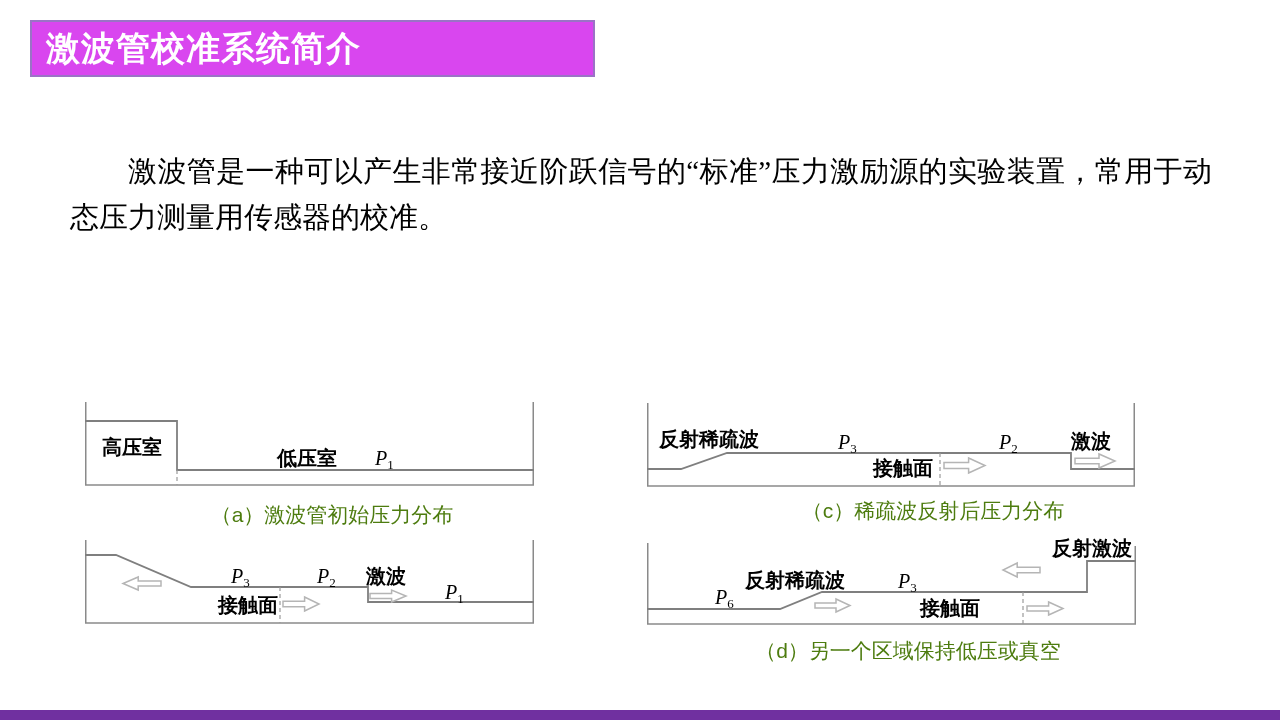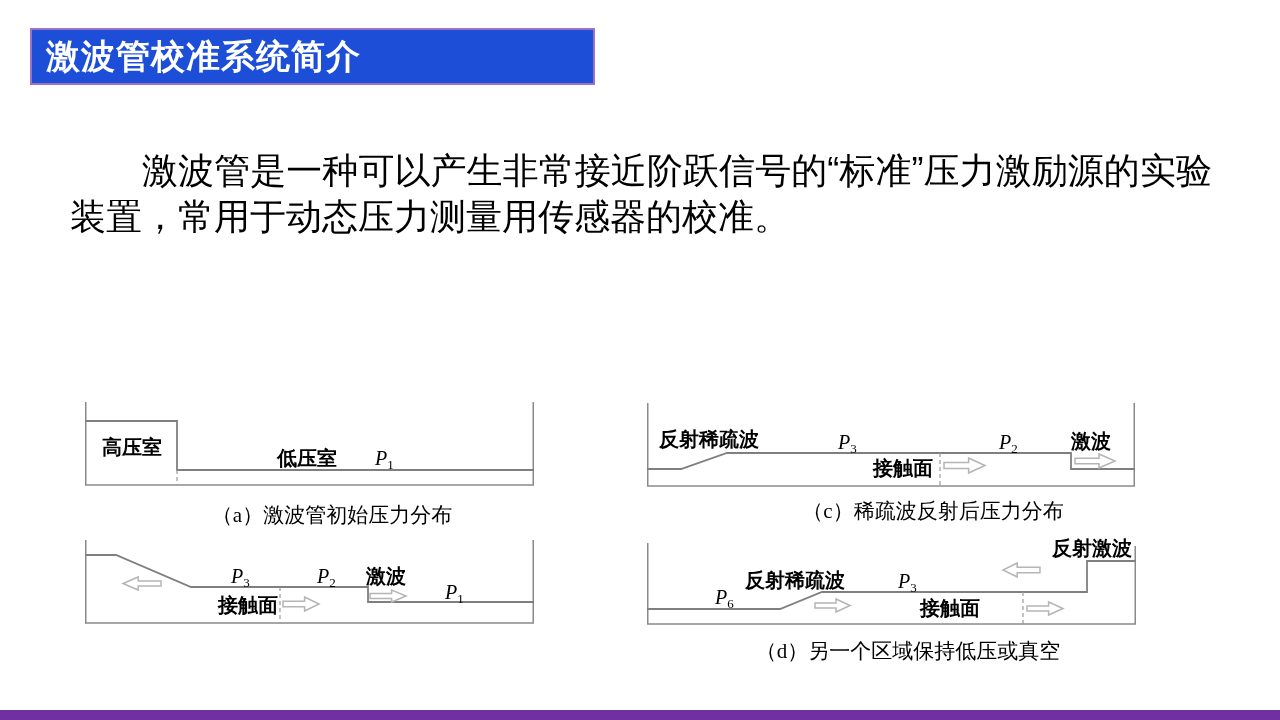--- a/index.html
+++ b/index.html
@@ -2,51 +2,51 @@
 <html><head>
 <meta charset="utf-8">
 <style>
   * { margin: 0; padding: 0; box-sizing: border-box; }
   html, body { width: 1280px; height: 720px; background: #fff; }
   body { font-family: "Liberation Serif", serif; position: relative; overflow: hidden; }
 
   .slide { position: absolute; left: 0; top: 0; width: 1280px; height: 720px; background: #ffffff; }
 
   .title-banner {
-    position: absolute; left: 30px; top: 28px; width: 565px; height: 57px;
-    background: #1d4ed8; border: 2px solid #9B72C6;
+    position: absolute; left: 30px; top: 20px; width: 565px; height: 57px;
+    background: #d946ef; border: 2px solid #9B72C6;
     display: flex; align-items: center;
   }
   .title-banner .title-text {
     color: #ffffff; font-size: 34px; font-weight: bold;
     font-family: "Liberation Sans", sans-serif;
     padding-left: 14px; letter-spacing: 1px; white-space: nowrap;
   }
 
   .body-text {
     position: absolute; left: 70px; top: 148px; width: 1142px;
-    font-size: 36px; line-height: 46px; color: #000;
-    font-family: Liberation Sans, sans-serif;
+    font-size: 29px; line-height: 46px; color: #000;
+    font-family: Liberation Serif, serif;
     text-align: justify;
   }
   .body-text p { text-indent: 2em; }
 
   .diagram { position: absolute; overflow: visible; }
   .diagram path, .diagram line { fill: none; stroke: #8a8a8a; stroke-width: 1.5; }
   .diagram path.profile { stroke: #7f7f7f; stroke-width: 1.8; }
   .diagram path.dashed { stroke: #9a9a9a; stroke-width: 1.2; stroke-dasharray: 4 3; }
   .diagram path.hollow-arrow { fill: #ffffff; stroke: #b5b5b5; stroke-width: 1.5; }
   .diagram text { fill: #000; }
   .diagram text.cjk { font-family: "Liberation Sans", sans-serif; font-weight: bold; font-size: 20px; }
   .diagram text.pvar { font-family: "Liberation Serif", serif; font-style: italic; font-size: 20px; }
   .diagram tspan.sub { font-size: 13px; font-style: normal; }
 
   .caption {
     position: absolute; transform: translateX(-50%); white-space: nowrap;
-    font-size: 21px; color: #000000; font-family: Liberation Serif, serif;
+    font-size: 21px; color: #4d7c0f; font-family: Liberation Sans, sans-serif;
   }
 
   .footer-bar {
     position: absolute; left: 0; bottom: 0; width: 1280px; height: 10px;
     background: #7030A0;
   }
 </style>
 </head>
 <body>
 

